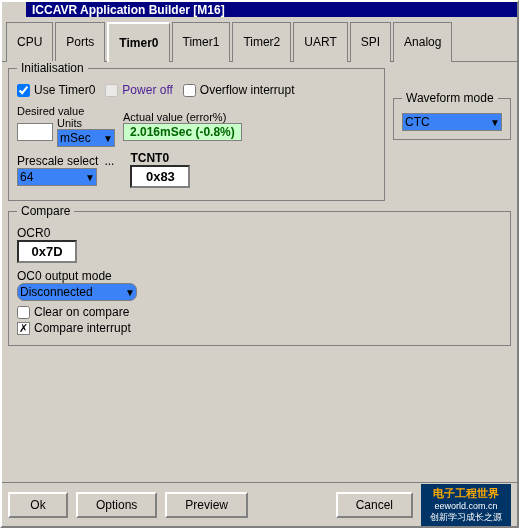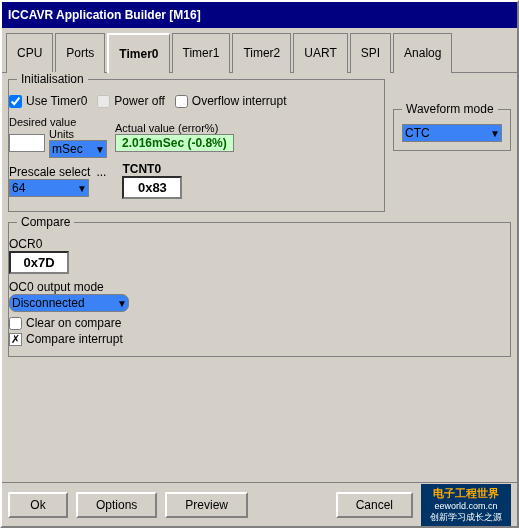--- a/index.html
+++ b/index.html
@@ -24,22 +24,23 @@
     }
 
     .title-bar {
       background: #000080;
       color: white;
       padding: 3px 6px;
       font-size: 12px;
       font-weight: bold;
       display: flex;
       align-items: center;
-      height: 26px;
+      height: 15px;
       flex-shrink: 0;
+      margin-left: 24px;
     }
 
     .tab-bar {
       display: flex;
       padding: 4px 4px 0 4px;
       background: #d4d0c8;
       flex-shrink: 0;
       gap: 2px;
     }
 
@@ -69,21 +70,21 @@
       background: #d4d0c8;
       border-top: 1px solid #808080;
       display: flex;
       flex-direction: column;
       gap: 6px;
     }
 
     .group-box {
       border: 1px solid #808080;
       border-top: 1px solid #808080;
-      padding: 14px 8px 8px 0;
+      padding: 14px 8px 8px 8px;
       position: relative;
       background: #d4d0c8;
     }
 
     .group-box-legend {
       position: absolute;
       top: -8px;
       left: 8px;
       background: #d4d0c8;
       padding: 0 4px;
@@ -238,21 +239,21 @@
     }
 
     .init-row {
       display: flex;
       align-items: center;
       gap: 10px;
       margin-bottom: 6px;
     }
 
     .power-off-label {
-      color: #000000;
+      color: #4c1d95;
     }
 
     .three-dots {
       margin-left: 2px;
       font-size: 12px;
     }
 
     .prescale-row {
       display: flex;
       align-items: center;

